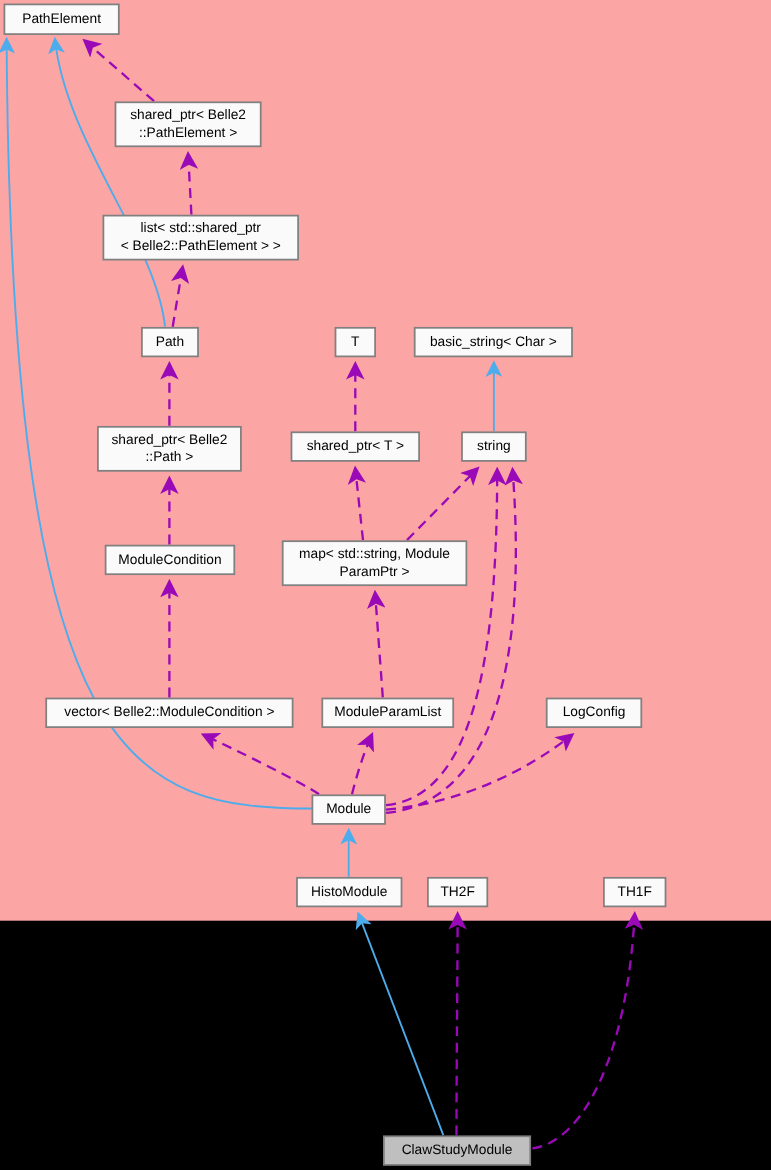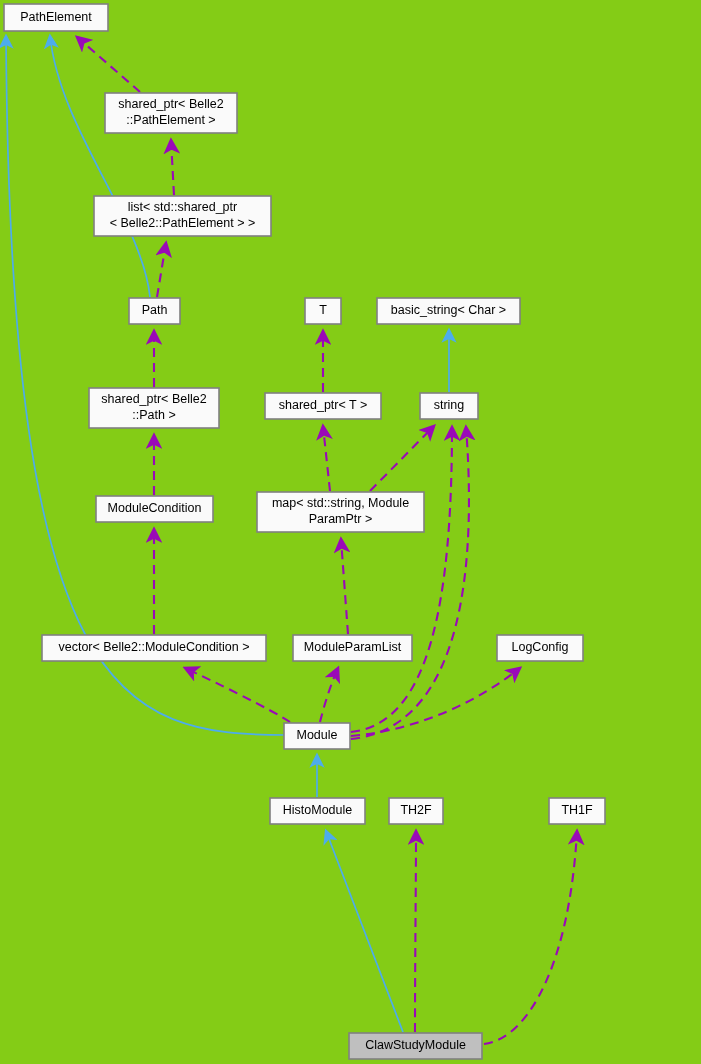--- a/index.html
+++ b/index.html
@@ -9,22 +9,22 @@
   }
   body {
     width: 701px;
     height: 1064px;
     overflow: hidden;
     font-family: "Liberation Sans", sans-serif;
   }
   #diagram-root {
     position: relative;
     width: 701px;
-    height: 1064px;
-    background: #84cc16;
+    height: 837px;
+    background: #fca5a5;
   }
   svg#graph {
     position: absolute;
     top: 0;
     left: 0;
     width: 701px;
     height: 1064px;
     display: block;
   }
   .node-box {

